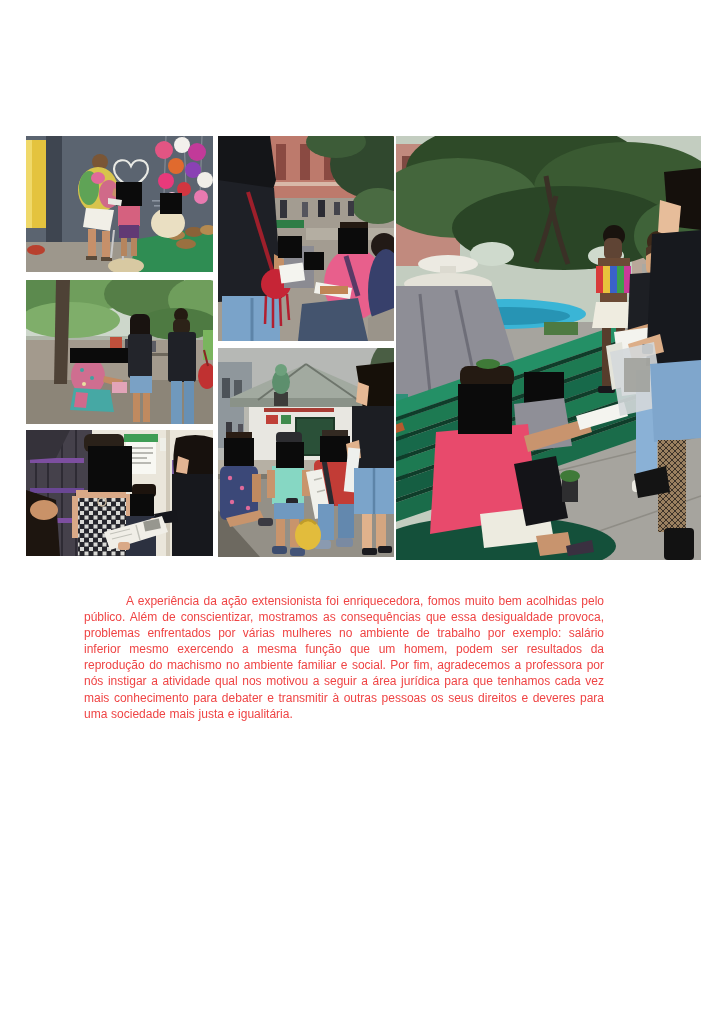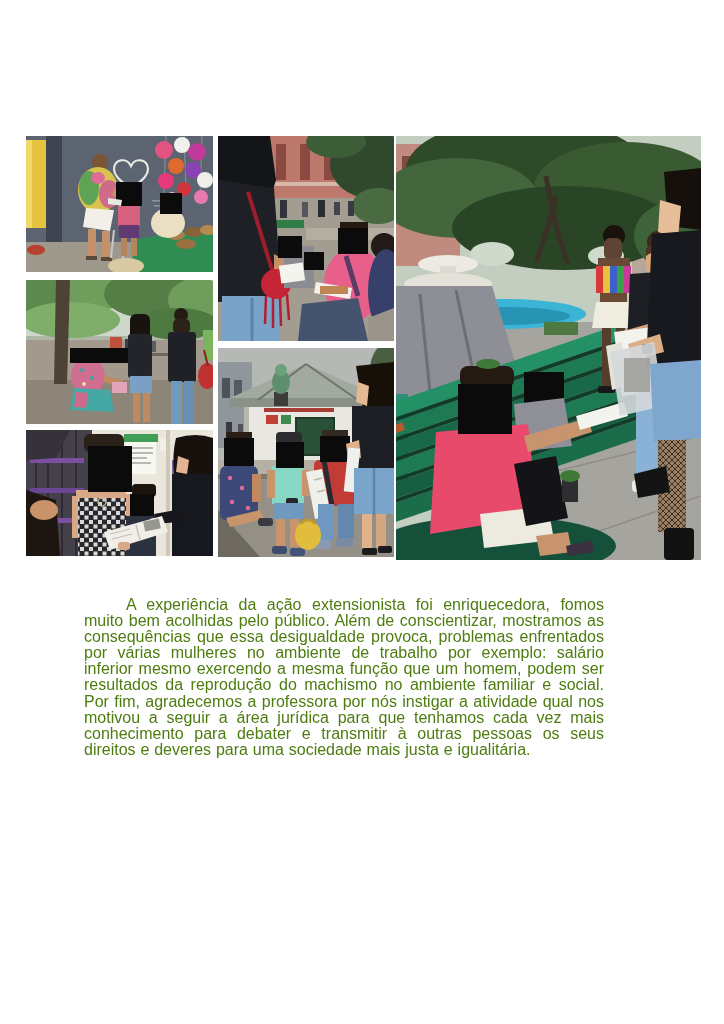--- a/index.html
+++ b/index.html
@@ -18,22 +18,22 @@
   .photo svg{display:block;width:100%;height:100%;}
   .p-l1{left:26px;top:136px;width:187px;height:136px;}
   .p-l2{left:26px;top:280px;width:187px;height:144px;}
   .p-l3{left:26px;top:430px;width:187px;height:126px;}
   .p-m1{left:218px;top:136px;width:176px;height:205px;}
   .p-m2{left:218px;top:348px;width:176px;height:209px;}
   .p-r1{left:396px;top:136px;width:305px;height:424px;}
   .body-text{
     position:absolute;
     left:84px;top:581px;width:520px;
-    font-size:16px;line-height:16.1px;
-    color:#4d7c0f;
+    font-size:12px;line-height:16.1px;
+    color:#ef4444;
     text-align:justify;
     text-indent:42px;
     word-spacing:0.4px;
   }
 </style>
 </head>
 <body>
 
 <div class="page">
 

